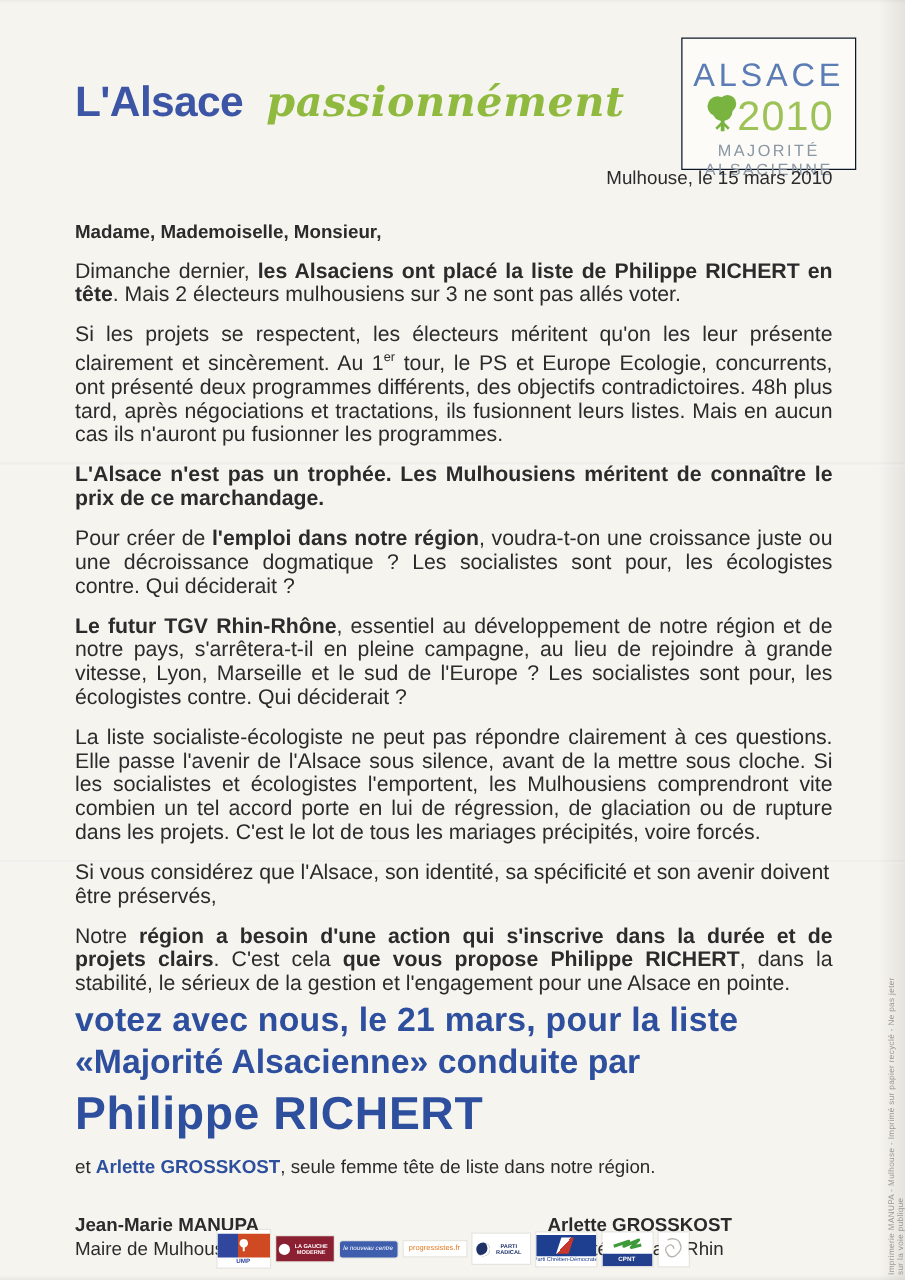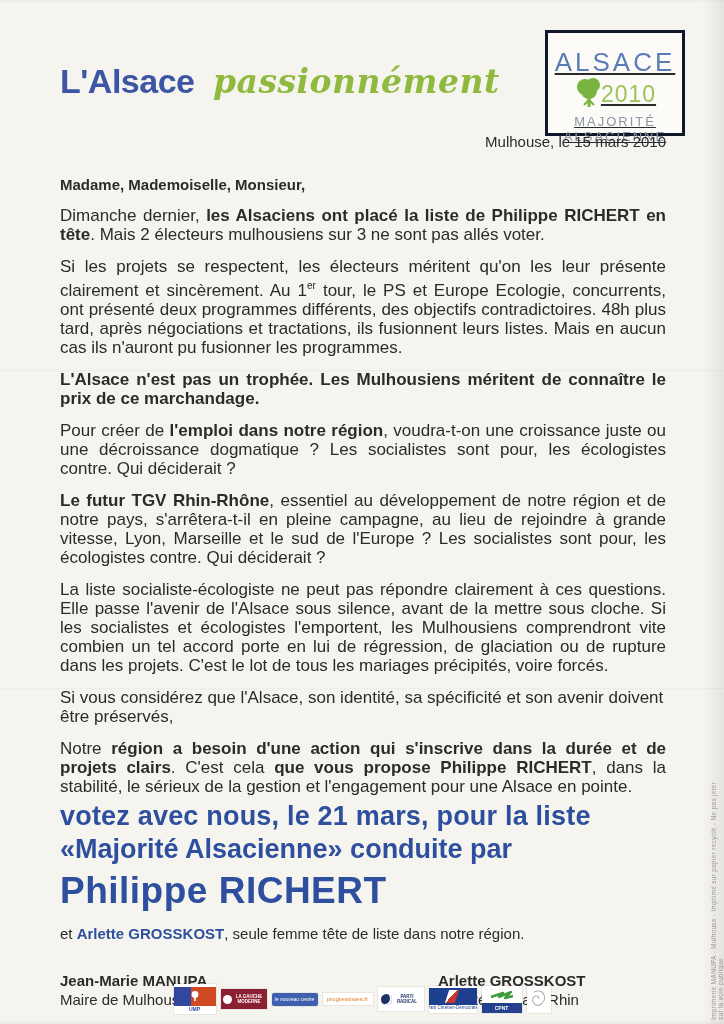--- a/index.html
+++ b/index.html
@@ -28,27 +28,26 @@
   .content{position:absolute;left:60px;top:0;width:606px;}
 
   
   .brand{margin-top:62px;white-space:nowrap;}
   .brand .primary{font-size:34px;font-weight:bold;color:#3c55a5;letter-spacing:-0.5px;}
   .brand .script{font-family:"DejaVu Serif","Liberation Serif",serif;font-style:italic;font-weight:600;
     font-size:33px;color:#8fba3f;margin-left:14px;letter-spacing:0.5px;}
 
   .logo-box{
     position:absolute;left:545px;top:30px;width:140px;height:106px;
-    border:3px solid #0f172a;background:#fcfbf7;box-sizing:border-box;
+    border:1px solid #0f172a;background:#fcfbf7;box-sizing:border-box;
     text-align:center;
-    text-decoration:underline;
   }
   .logo-box .alsace{font-size:26px;letter-spacing:3px;color:#5b7cb4;margin-top:14px;}
   .logo-box .row2010{display:flex;align-items:center;justify-content:center;margin-top:-4px;}
-  .logo-box .y2010{font-size:23px;color:#9dc258;letter-spacing:1px;margin-left:-5px;}
+  .logo-box .y2010{font-size:33px;color:#9dc258;letter-spacing:1px;margin-left:-5px;}
   .logo-box .subtitle{font-size:13px;letter-spacing:2px;color:#8a97a5;}
 
   .date-line{text-align:right;font-size:15px;margin-top:32px;}
 
   .salutation{font-size:15px;margin-top:26px;font-weight:bold;}
 
   p.body{font-size:17px;line-height:19px;text-align:justify;margin:13px 0 0 0;}
   p.body.first-lines{text-align:left;}
   .b{font-weight:bold;}
   .bb{font-weight:bold;color:#2d4f9e;}

